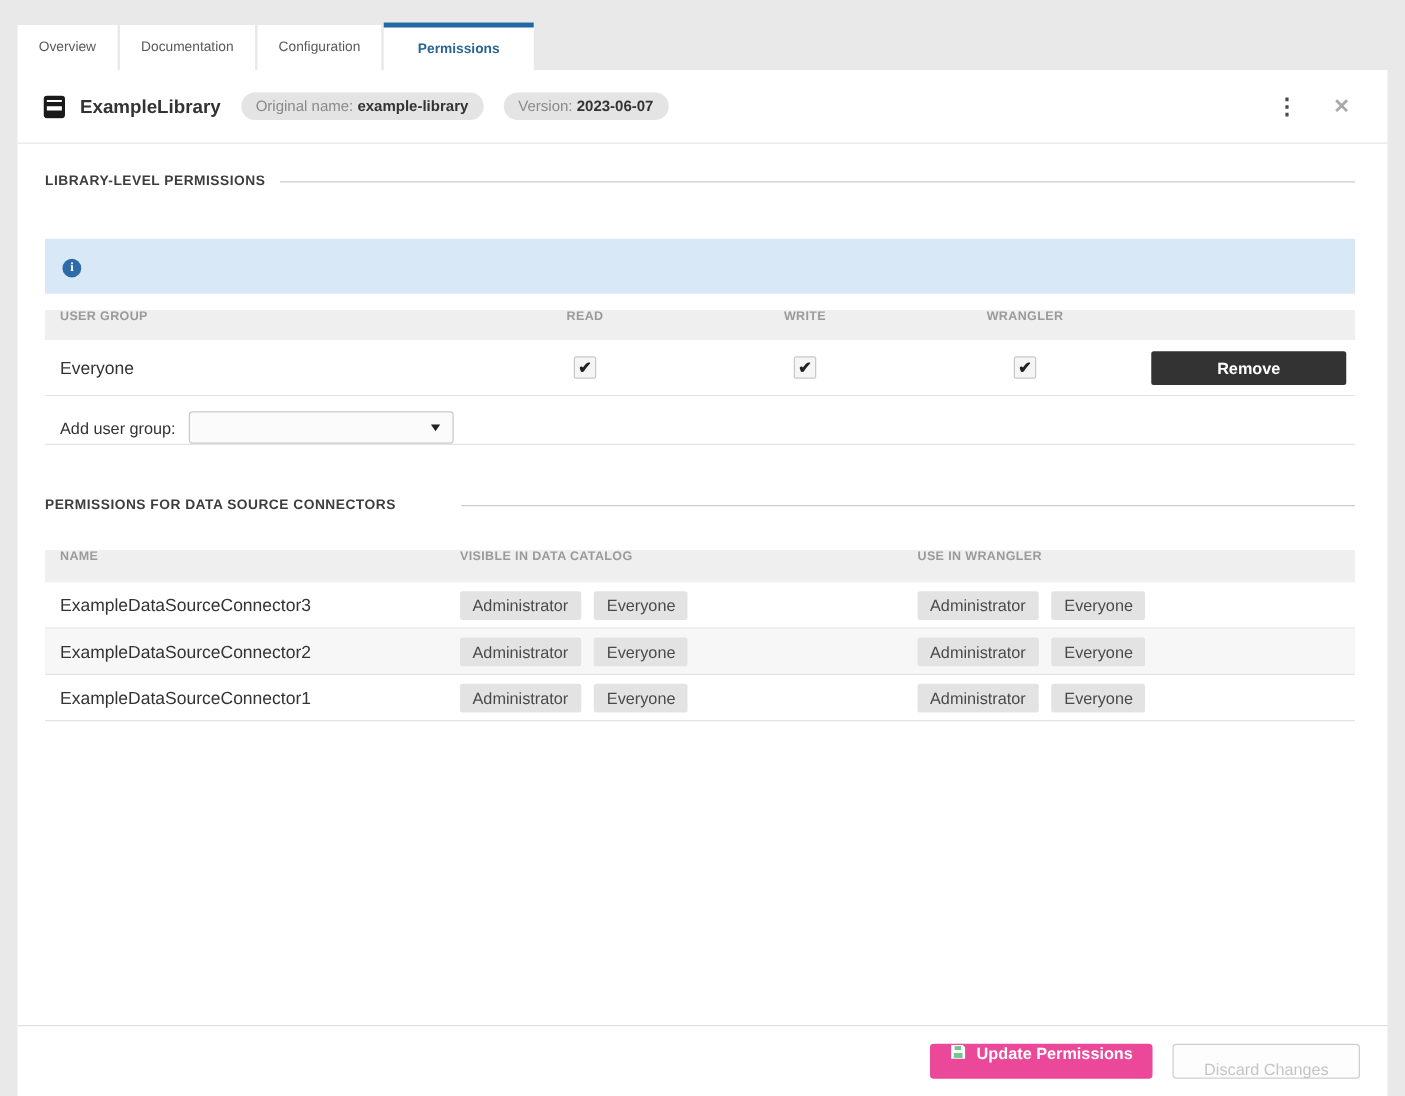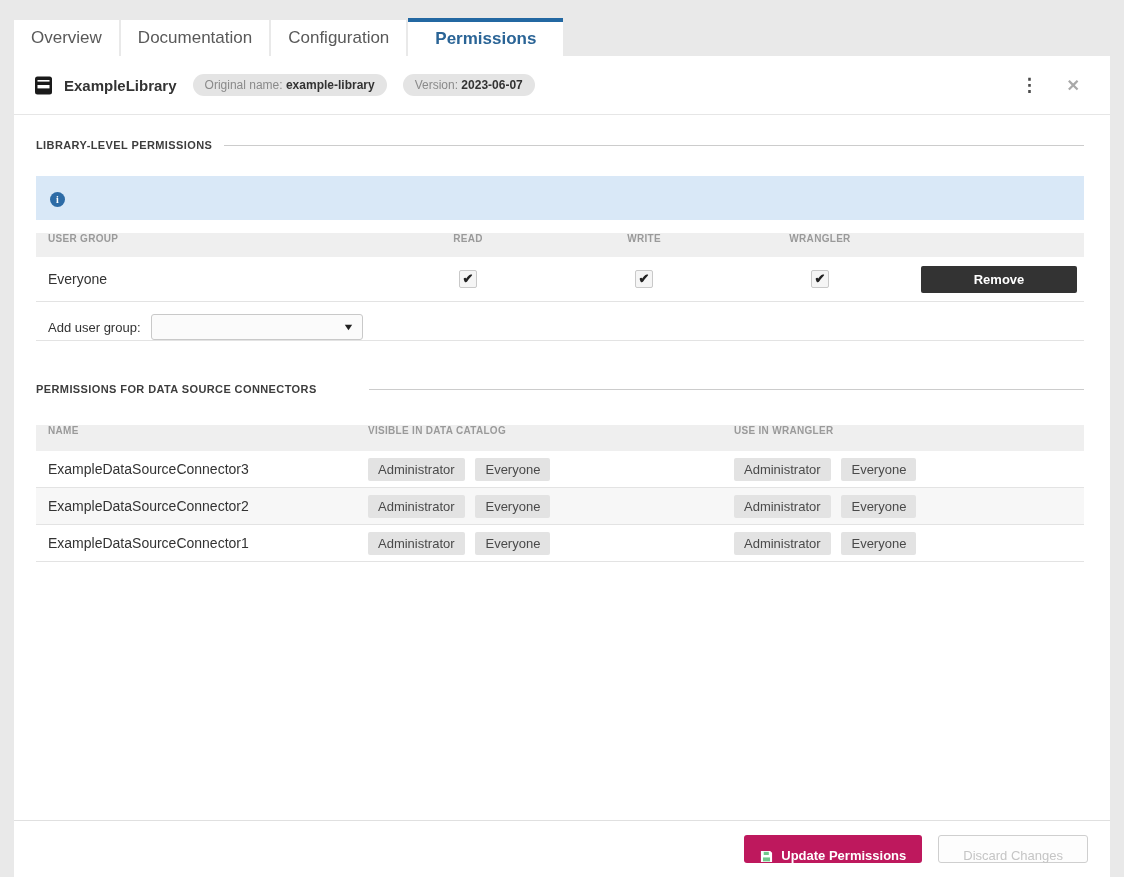--- a/index.html
+++ b/index.html
@@ -6,21 +6,21 @@
   html,body { width:1124px; height:877px; }
   body {
     background:#e9e9e9;
     font-family:"Liberation Sans", sans-serif;
     color:#333;
     overflow:hidden;
   }
   
   .tabbar { display:flex; align-items:flex-end; padding-left:14px; height:56px; }
   .tab {
-    background:#fff; color:#595959; font-size:17px;
+    background:#fff; color:#595959; font-size:11px;
     padding:0 17px; height:36px; line-height:36px;
     margin-right:2px; cursor:pointer; white-space:nowrap;
   }
   .tab.active {
     color:#2a6496; font-weight:bold; height:38px; line-height:34px;
     border-top:4px solid #2368a2; padding:0 27px;
   }
   
   .card {
     background:#fff; margin:0 14px; height:821px;
@@ -35,21 +35,21 @@
   .pill {
     background:#e4e4e4; border-radius:12px; padding:4px 12px;
     font-size:12px; color:#8a8a8a; margin-right:16px; white-space:nowrap;
   }
   .pill b { color:#333; }
   .spacer { flex:1; }
   .kebab { font-size:18px; color:#4a4a4a; font-weight:bold; padding:0 10px; cursor:pointer; }
   .close-x { font-size:16px; color:#a9a9a9; font-weight:bold; padding:0 4px; margin-left:14px; cursor:pointer; }
   
   .content { flex:1; padding:24px 26px 0 22px; overflow:hidden; }
-  .section-title { display:flex; align-items:center; margin-bottom:25px; }
+  .section-title { display:flex; align-items:center; margin-bottom:40px; }
   .section-title .label {
     font-size:11px; font-weight:bold; color:#3d3d3d; letter-spacing:.4px;
     white-space:nowrap; text-transform:uppercase;
   }
   .section-title .rule { flex:1; height:1px; background:#ccc; margin-left:12px; }
   
   .banner {
     background:#d9e8f7; display:flex; padding:13px 16px 13px 14px;
     margin-bottom:13px;
   }
@@ -101,23 +101,23 @@
     display:inline-block; background:#e3e3e3; color:#4a4a4a; font-size:13px;
     padding:4px 10px; border-radius:2px; margin-right:7px;
   }
   .gap-between-sections { height:42px; }
   
   .card-footer {
     flex:none; height:57px; border-top:1px solid #e0e0e0;
     display:flex; align-items:center; justify-content:flex-end; padding-right:22px;
   }
   .btn-update {
-    background:#be185d; color:#fff; font-size:13px; font-weight:bold;
+    background:#ec4899; color:#fff; font-size:13px; font-weight:bold;
     border:none; border-radius:3px; height:28px; padding:0 16px;
-    display:flex; align-items:flex-end; cursor:pointer; margin-right:16px;
+    display:flex; align-items:flex-start; cursor:pointer; margin-right:16px;
   }
   .btn-update svg { margin-right:8px; }
   .btn-discard {
     background:#fdfdfd; color:#c5c5c5; font-size:13px;
     border:1px solid #cfcfcf; border-radius:3px; height:28px; padding:12px 24px;
     cursor:default;
   }
 </style>
 </head>
 <body>

